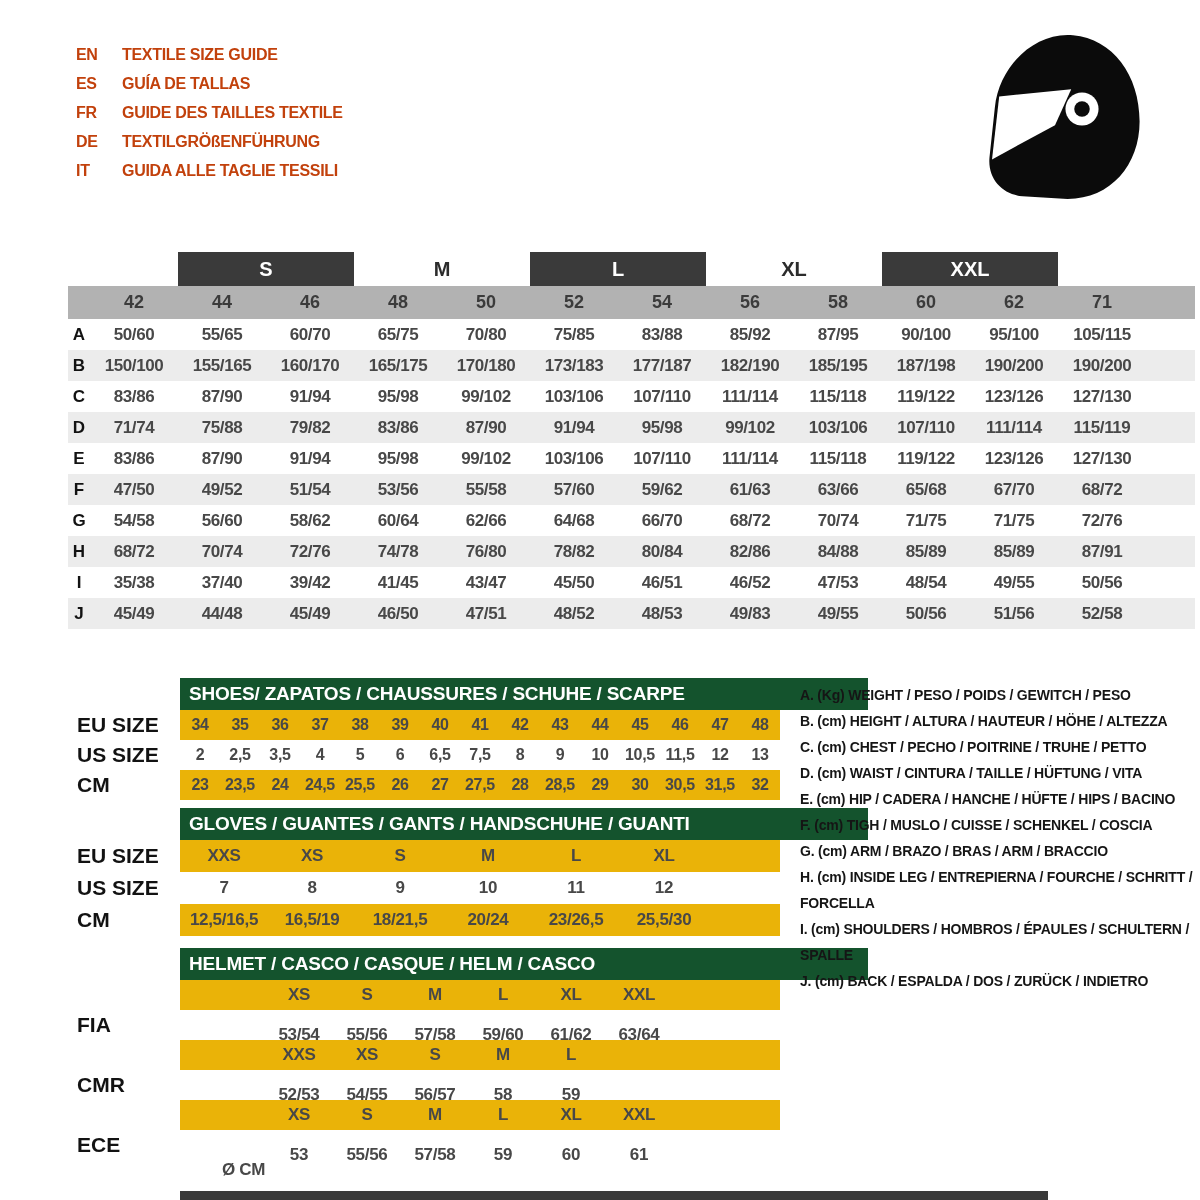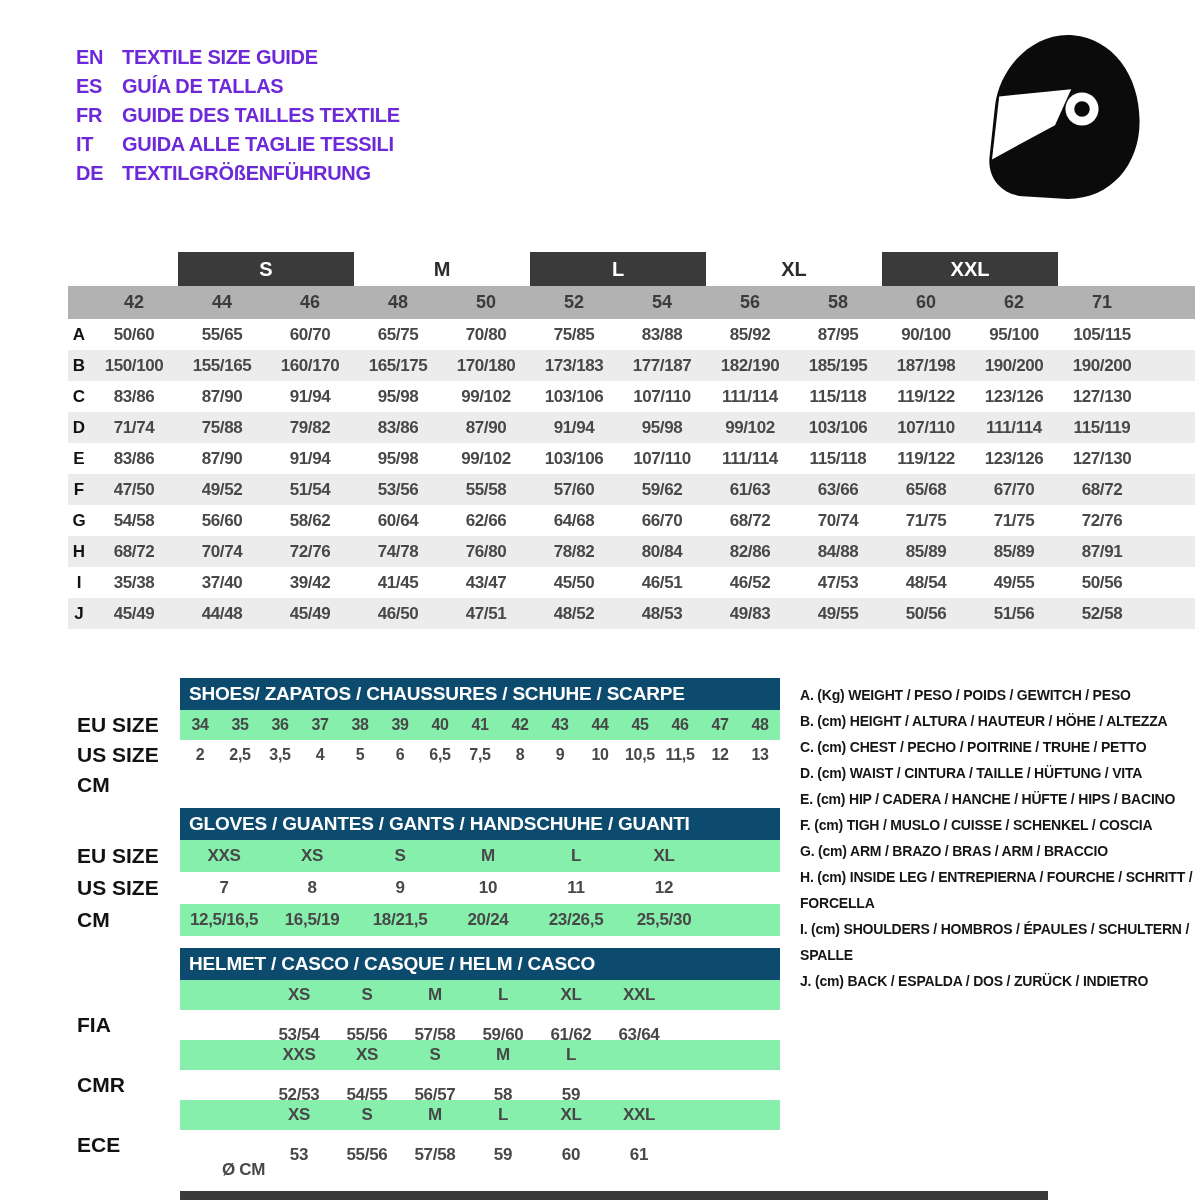--- a/index.html
+++ b/index.html
@@ -2,48 +2,48 @@
 <html><head>
 <meta charset="utf-8">
 <style>
   *{margin:0;padding:0;box-sizing:border-box;}
   html,body{background:#fff;}
   body{font-family:"Liberation Sans",sans-serif;}
   .page{position:relative;width:1200px;height:1200px;background:#fff;overflow:hidden;color:#121212;}
 
   
   .title-block{position:absolute;left:76px;top:40px;}
-  .title-line{display:flex;height:29px;align-items:flex-end;font-weight:bold;font-size:20px;letter-spacing:-0.3px;color:#6d28d9;}
+  .title-line{display:flex;height:29px;align-items:center;font-weight:bold;font-size:16px;letter-spacing:-0.3px;color:#c2410c;}
   .title-line .lang{width:46px;flex:0 0 46px;}
 
   
   .helmet-icon{position:absolute;left:972px;top:28px;width:184px;height:180px;}
 
   
   .main-table{position:absolute;left:68px;top:252px;width:1127px;}
   .grid{display:grid;grid-template-columns:22px repeat(12,88px) 1fr;}
   .group-row{height:34px;}
   .g-cell{display:flex;align-items:center;justify-content:center;font-weight:bold;font-size:20px;color:#2c2c2c;grid-row:1;}
   .g-cell.boxed{background:#3a3a3a;color:#fff;}
   .num-row{height:33px;background:#b2b2b2;}
   .num-cell{display:flex;align-items:center;justify-content:center;font-weight:bold;font-size:18px;color:#3b3b3b;}
   .data-row{height:31px;}
   .data-row.stripe{background:#ececec;}
   .row-label{display:flex;align-items:center;justify-content:center;font-weight:bold;font-size:17px;color:#121212;}
   .data-cell{display:flex;align-items:center;justify-content:center;font-weight:bold;font-size:17px;color:#484848;letter-spacing:-0.4px;}
 
   
   .sub{position:absolute;left:68px;width:712px;}
-  .sub .bar{margin-left:112px;width:600px;height:32px;background:#0c4a6e;color:#fff;font-weight:bold;font-size:19px;display:flex;align-items:center;padding-left:9px;letter-spacing:-0.2px;white-space:nowrap;}
+  .sub .bar{margin-left:112px;width:688px;height:32px;background:#14532d;color:#fff;font-weight:bold;font-size:19px;display:flex;align-items:center;padding-left:9px;letter-spacing:-0.2px;white-space:nowrap;}
   .srow{display:flex;}
   .h30{height:30px;}
   .h32{height:32px;}
   .rlabel{width:112px;flex:0 0 112px;display:flex;align-items:center;font-weight:bold;font-size:21px;color:#121212;padding-left:9px;}
   .rcontent{width:600px;flex:0 0 600px;display:grid;}
-  .rcontent.gray{background:#86efac;}
+  .rcontent.gray{background:#eab308;}
   .scell{display:flex;align-items:center;justify-content:center;font-weight:bold;color:#484848;font-size:17px;letter-spacing:-0.3px;}
   .shoes-grid{grid-template-columns:repeat(15,40px);}
   .shoes-grid .scell{font-size:16px;}
   .gloves-grid{grid-template-columns:repeat(6,88px) 1fr;}
   .helmet-grid{grid-template-columns:85px repeat(6,68px) 1fr;}
   .helmet-grid .unit{justify-content:flex-start;padding-left:42px;white-space:nowrap;margin-top:30px;}
 
   
   .legend{position:absolute;left:800px;top:682px;width:404px;}
   .legend-item{font-weight:bold;font-size:14px;line-height:26px;color:#151515;letter-spacing:-0.2px;}
@@ -63,26 +63,26 @@
       </div>
       <div class="title-line">
         <span class="lang">ES</span>
         <span class="ttext">GUÍA DE TALLAS</span>
       </div>
       <div class="title-line">
         <span class="lang">FR</span>
         <span class="ttext">GUIDE DES TAILLES TEXTILE</span>
       </div>
       <div class="title-line">
+        <span class="lang">DE</span>
+        <span class="ttext">TEXTILGRÖßENFÜHRUNG</span>
+      </div>
+      <div class="title-line">
         <span class="lang">IT</span>
         <span class="ttext">GUIDA ALLE TAGLIE TESSILI</span>
-      </div>
-      <div class="title-line">
-        <span class="lang">DE</span>
-        <span class="ttext">TEXTILGRÖßENFÜHRUNG</span>
       </div>
     </div>
 
   <div class="helmet-icon">
     <svg viewBox="0 0 100 100" width="184" height="180">
       <path fill="#0b0b0b" d="M55 4 C77 6 92 26 92 52 C92 76 76 95 52 95 L27 93.5 C16 92.6 7.5 84 8.6 72 L11.6 44 C13.8 22 33 2 55 4 Z"></path>
       <polygon fill="#ffffff" points="14,38 54,34 45,54 10,73"></polygon>
       <circle cx="60" cy="45" r="9.2" fill="#ffffff"></circle>
       <circle cx="60" cy="45" r="4.3" fill="#0b0b0b"></circle>
     </svg>
@@ -303,20 +303,37 @@
             <div class="scell">9</div>
             <div class="scell">10</div>
             <div class="scell">10,5</div>
             <div class="scell">11,5</div>
             <div class="scell">12</div>
             <div class="scell">13</div>
           </div>
         </div>
         <div class="srow h30">
           <div class="rlabel">CM</div>
+          <div class="rcontent shoes-grid gray">
+            <div class="scell">23</div>
+            <div class="scell">23,5</div>
+            <div class="scell">24</div>
+            <div class="scell">24,5</div>
+            <div class="scell">25,5</div>
+            <div class="scell">26</div>
+            <div class="scell">27</div>
+            <div class="scell">27,5</div>
+            <div class="scell">28</div>
+            <div class="scell">28,5</div>
+            <div class="scell">29</div>
+            <div class="scell">30</div>
+            <div class="scell">30,5</div>
+            <div class="scell">31,5</div>
+            <div class="scell">32</div>
+          </div>
         </div>
       </div>
   </div>
 
   <div class="sub" style="top:808px">
     <div class="bar">GLOVES / GUANTES / GANTS / HANDSCHUHE / GUANTI</div>
     <div>
         <div class="srow h32">
           <div class="rlabel">EU SIZE</div>
           <div class="rcontent gloves-grid gray">

